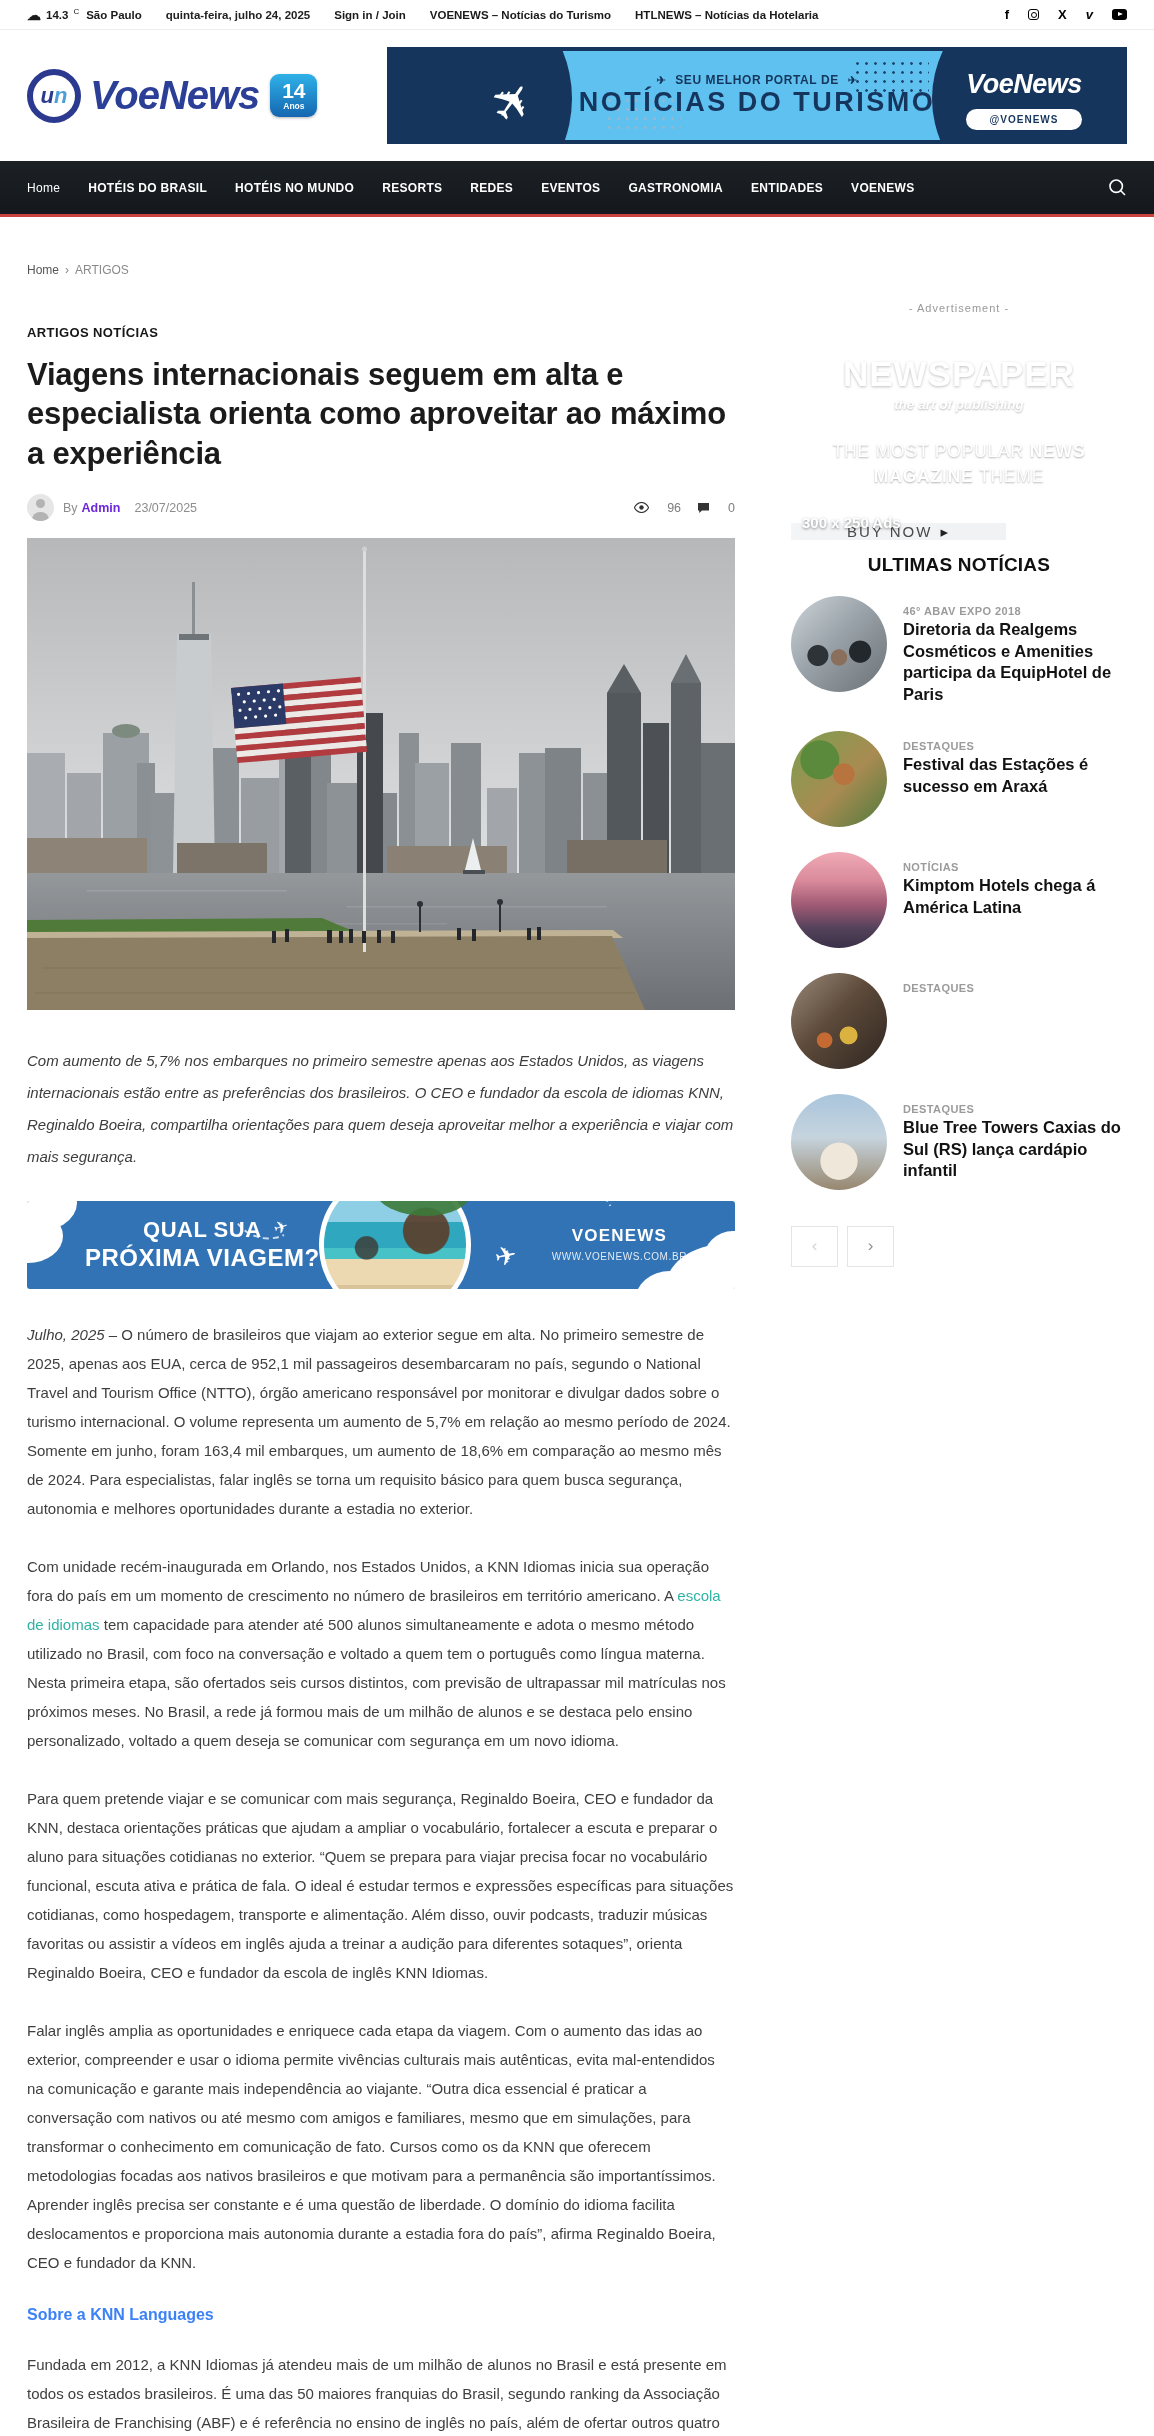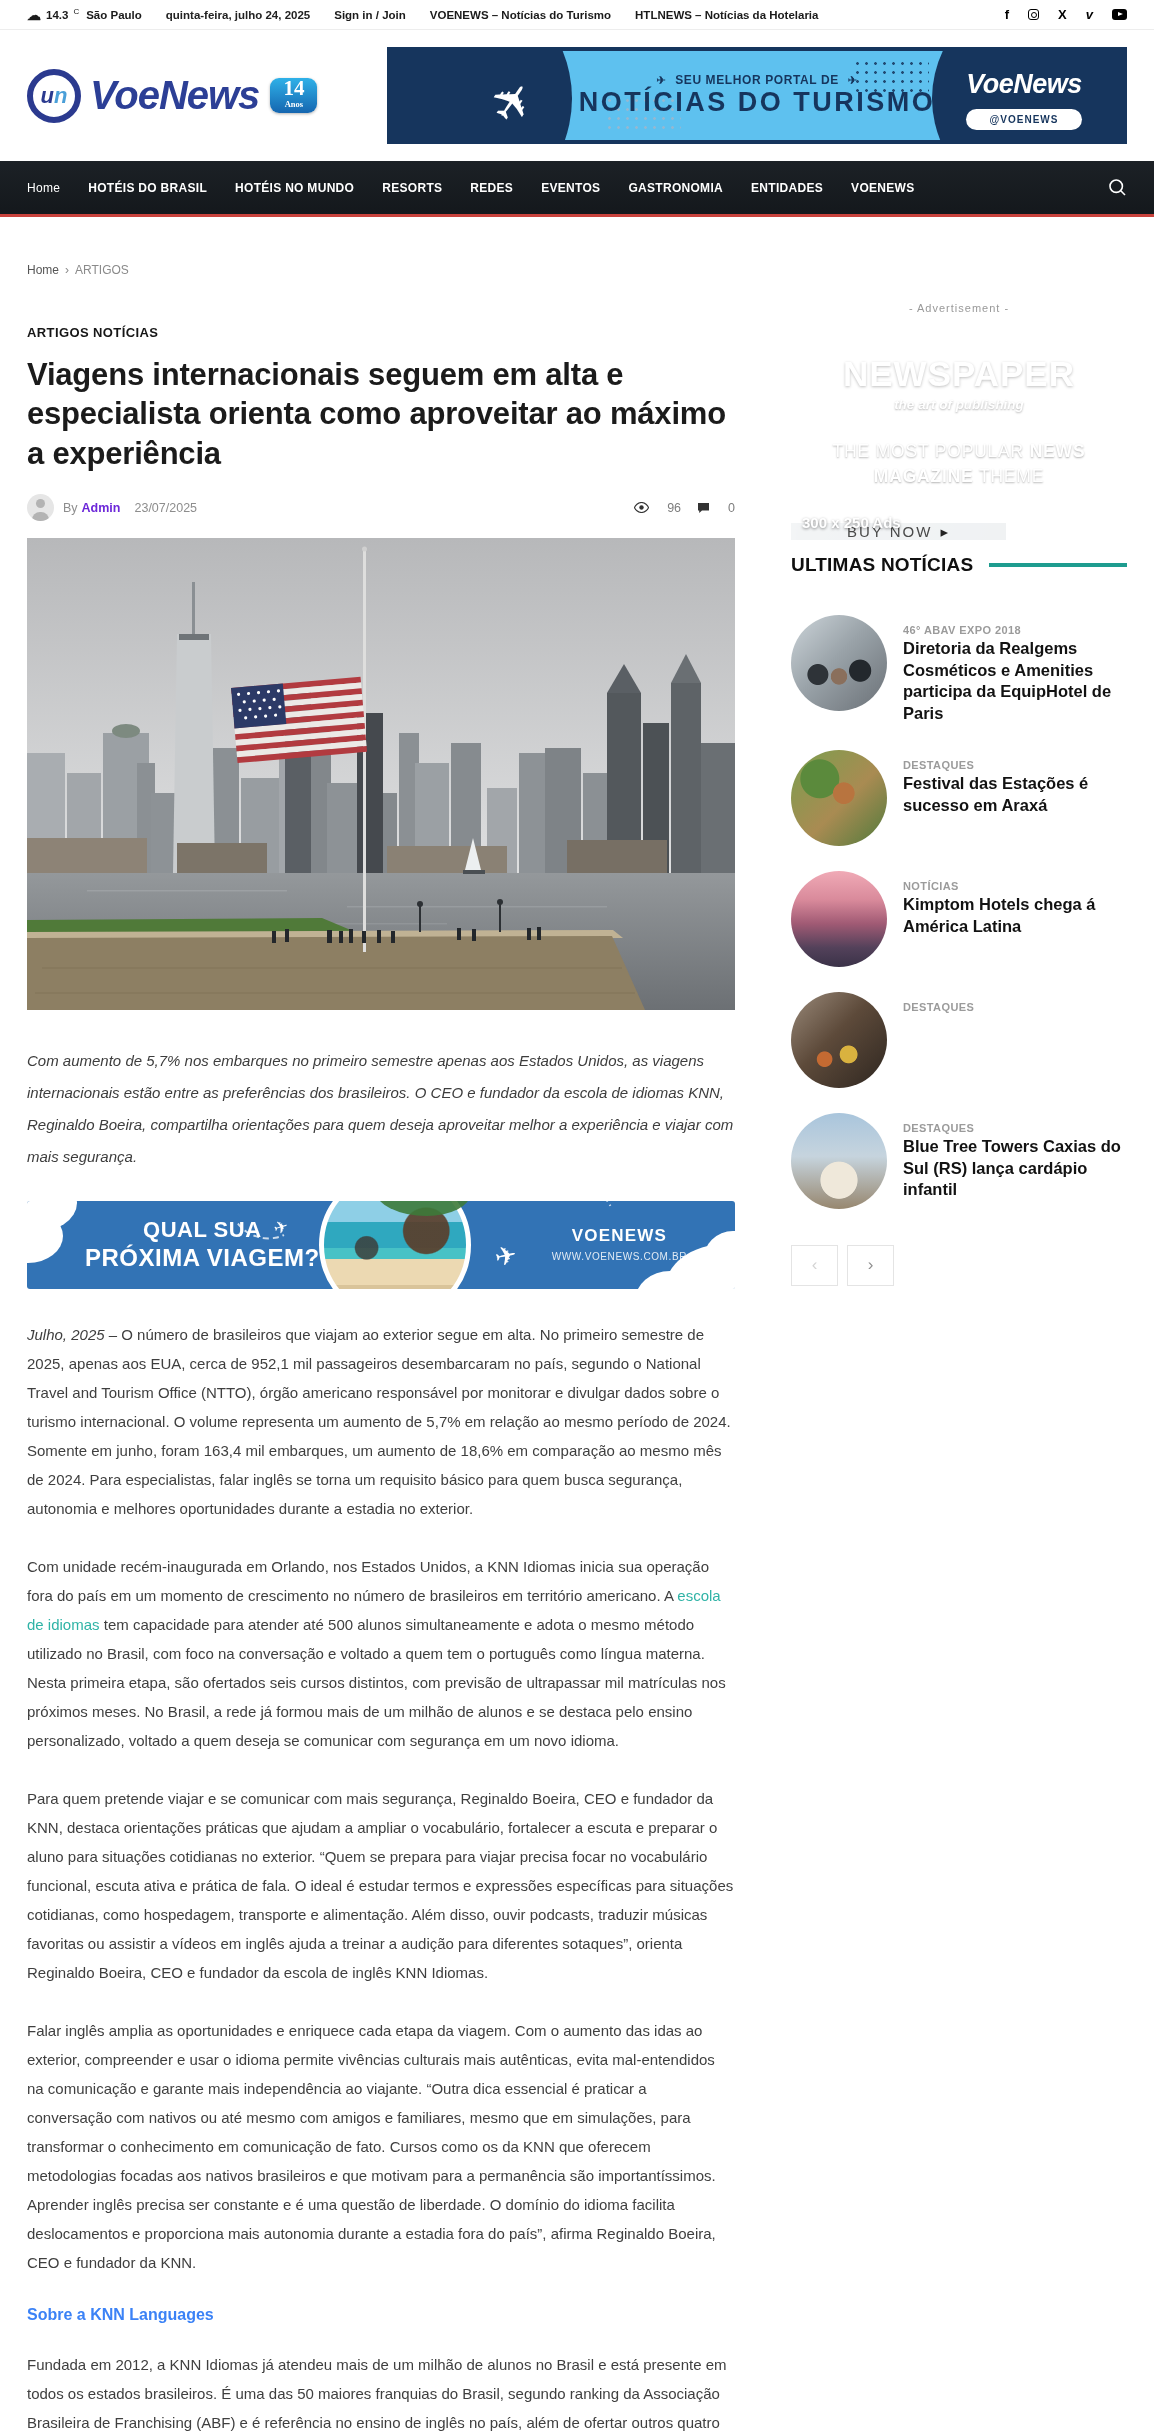--- a/index.html
+++ b/index.html
@@ -27,21 +27,21 @@
   .icon-yt::after { content:''; position:absolute; left:5.5px; top:3px; border-left:5px solid #fff; border-top:2.7px solid transparent; border-bottom:2.7px solid transparent; }
   .soc-v { font-style: italic; }
 
   
   .site-header { height: 131px; display: flex; align-items: center; background:#fff; }
   .header-inner { display: flex; align-items: center; justify-content: space-between; width: 1100px; margin: 0 auto; }
   .logo { display: flex; align-items: center; gap: 9px; }
   .logo-circle { width: 54px; height: 54px; border-radius: 50%; border: 6px solid #2b3a8f; display:flex; align-items:center; justify-content:center; font-weight:800; font-style:italic; font-size:22px; color:#2b3a8f; }
   .logo-circle .lt2 { color:#4a9fd8; }
   .logo-text { font-size: 40px; font-weight: 800; font-style: italic; color:#2c3f96; letter-spacing:-1px; }
-  .logo-badge { width: 47px; height: 35px; border-radius: 9px; background: linear-gradient(180deg,#2fb1e8,#1566b0); color:#fff; display:flex; flex-direction:column; align-items:center; justify-content:flex-start; margin-left:2px; box-shadow:0 1px 3px rgba(0,0,0,.3);font-family:Liberation Serif, serif; }
+  .logo-badge { width: 47px; height: 43px; border-radius: 9px; background: linear-gradient(180deg,#2fb1e8,#1566b0); color:#fff; display:flex; flex-direction:column; align-items:center; justify-content:center; margin-left:2px; box-shadow:0 1px 3px rgba(0,0,0,.3); }
   .logo-badge b { font-size: 21px; line-height: 1; }
   .logo-badge i { font-size: 8.5px; font-style: normal; font-weight:700; }
 
   .header-banner { width: 740px; height: 97px; background: #5ec1ef; position: relative; overflow: hidden; display:flex; align-items:center; justify-content:center; border-top:4px solid #16355d; border-bottom:4px solid #16355d; }
   .hb-blob { position: absolute; background:#16355d; border-radius: 50%; }
   .hb-left { left: -95px; top: -85px; width: 280px; height: 265px; }
   .hb-right { right: -105px; top: -80px; width: 300px; height: 255px; }
   .hb-plane { position: absolute; left: 105px; top: 22px; font-size: 50px; color:#fff; transform: rotate(-55deg); z-index: 2; }
   .hb-center { text-align: center; color:#16355d; z-index: 1; }
   .hb-tag { font-size: 12px; font-weight: 800; letter-spacing: .6px; display:flex; align-items:center; justify-content:center; gap: 9px; }
@@ -127,21 +127,21 @@
       linear-gradient(115deg, #b2906b 0%, #c3b194 28%, #9fb6c2 55%, #7fa2b4 78%, #5d7d90 100%);
   }
   .ad-head { font-size: 35px; font-weight: 800; letter-spacing: 1px; margin-top: 40px; text-shadow: 0 1px 3px rgba(0,0,0,.25); }
   .ad-sub { font-size: 13.5px; font-weight: 700; font-style: italic; margin-top: 3px; text-shadow: 0 1px 2px rgba(0,0,0,.3); }
   .ad-line { font-size: 17.5px; letter-spacing: .8px; font-weight: 300; margin-top: 27px; line-height: 1.45; text-shadow: 0 1px 2px rgba(0,0,0,.3); }
   .ad-line b { font-weight: 800; }
   .ad-btn { margin: 20px auto 0; background: rgba(255,255,255,.92); color:#4a4a4a; font-size: 15px; letter-spacing: 2px; padding: 13px 0; width: 215px; border:none; cursor:pointer; font-family:inherit; }
   .ad-btn .arr { color:#222; margin-left: 8px; }
   .ad-size { position: absolute; left: 11px; bottom: 9px; font-size: 15px; font-weight: 700; text-shadow: 0 1px 3px rgba(0,0,0,.45); }
 
-  .latest-head { display: flex; align-items: center; margin-bottom: 39px; }
+  .latest-head { display: flex; align-items: center; margin-bottom: 20px; flex-direction: column; }
   .latest-title { font-size: 19px; font-weight: 800; color:#101010; letter-spacing: .2px; }
   .latest-rule { flex: 1; height: 4px; background: #1e9c8f; margin-left: 16px; }
 
   .side-item { display: flex; margin-bottom: 25px; cursor: pointer; }
   .thumb { width: 96px; height: 96px; border-radius: 50%; flex: none; }
   .thumb-1 { background: radial-gradient(circle at 28% 62%, #2e3338 0 11%, transparent 12%), radial-gradient(circle at 50% 64%, #8a6f5c 0 10%, transparent 11%), radial-gradient(circle at 72% 58%, #23282d 0 12%, transparent 13%), linear-gradient(135deg, #cdd5da 0%, #9aa3a9 45%, #6a7076 100%); }
   .thumb-2 { background: radial-gradient(circle at 55% 45%, #b8743f 0 14%, transparent 15%), radial-gradient(circle at 30% 30%, #5b8a3c 0 20%, transparent 21%), linear-gradient(135deg, #7a9f4e 0%, #a98b52 55%, #4f7a3c 100%); }
   .thumb-3 { background: linear-gradient(180deg, #f0aab6 0%, #d98a9b 30%, #a05a74 55%, #53415a 80%, #3a3248 100%); }
   .thumb-4 { background: radial-gradient(circle at 60% 65%, #d9b23f 0 10%, transparent 11%), radial-gradient(circle at 35% 70%, #c46a32 0 8%, transparent 9%), linear-gradient(135deg, #9a8a7a 0%, #5d4a3a 45%, #2e2620 100%); }
   .thumb-5 { background: radial-gradient(circle at 50% 70%, #efe8da 0 22%, transparent 23%), linear-gradient(180deg, #a9c5dc 0%, #c6d4de 45%, #97876f 100%); }

